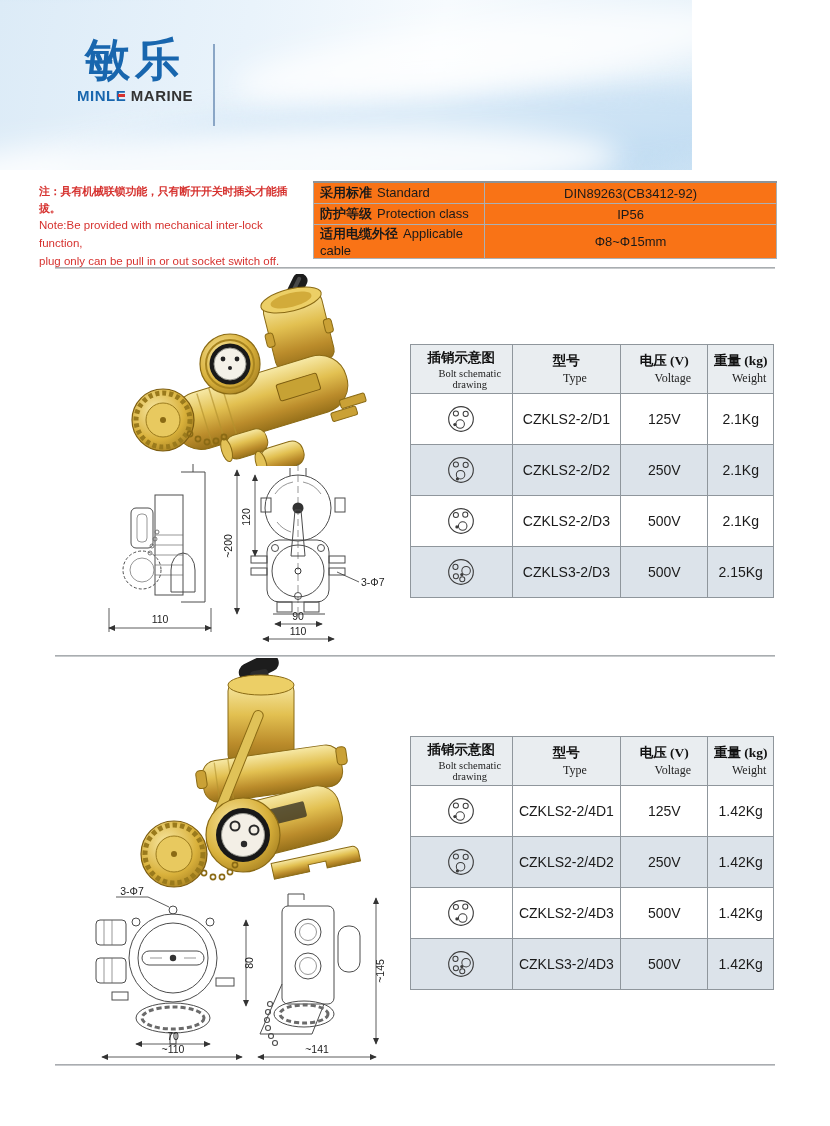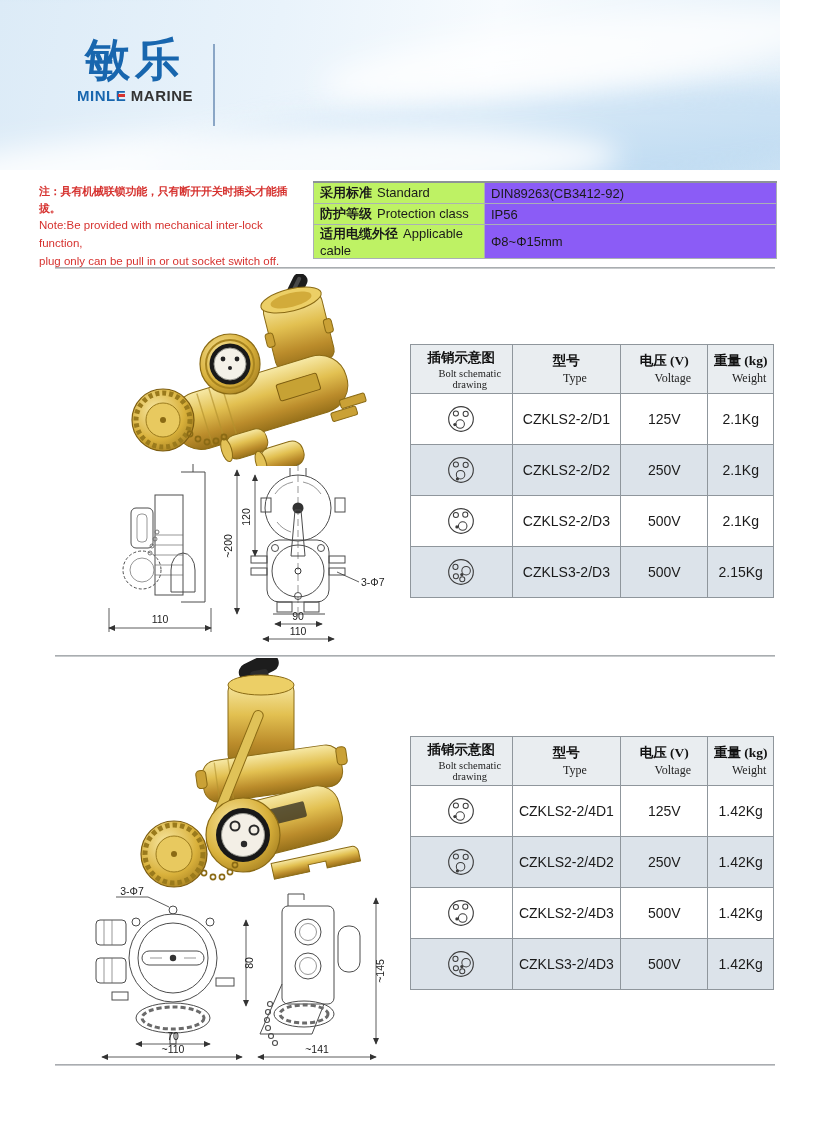--- a/index.html
+++ b/index.html
@@ -1,20 +1,20 @@
 <!DOCTYPE html>
 <html><head>
 <meta charset="utf-8">
 <style>
   html,body{margin:0;padding:0;background:#fff;}
   .page{position:relative;width:830px;height:1126px;background:#fff;overflow:hidden;
         font-family:"Liberation Sans",sans-serif;color:#1a1a1a;}
 
   
-  .page-header{position:absolute;left:0;top:0;width:780px;height:170px;overflow:hidden;
+  .page-header{position:absolute;left:0;top:0;width:692px;height:170px;overflow:hidden;
     background:
       radial-gradient(130% 95% at 88% 125%, rgba(150,196,232,.50), rgba(255,255,255,0) 58%),
       radial-gradient(150% 85% at 8% -45%, rgba(146,190,228,.55), rgba(255,255,255,0) 55%),
       linear-gradient(100deg,#dcebf7 0%,#e9f3fb 35%,#f7fbfe 62%,#e4f0f9 100%);}
   .wave{position:absolute;border-radius:50%;filter:blur(14px);}
   .wave.w1{right:-120px;top:92px;width:760px;height:110px;background:rgba(168,207,238,.45);transform:rotate(-5deg);}
   .wave.w2{right:-60px;top:20px;width:520px;height:70px;background:rgba(255,255,255,.75);transform:rotate(-7deg);}
   .wave.w3{left:-80px;top:128px;width:700px;height:80px;background:rgba(255,255,255,.85);transform:rotate(-2deg);}
   .logo{position:absolute;left:60px;top:36px;width:150px;text-align:center;}
   .logo-cn{font-size:45px;line-height:48px;font-weight:bold;letter-spacing:5px;color:#1866ae;
@@ -26,23 +26,23 @@
   .hdr-divider{position:absolute;left:213px;top:44px;width:2px;height:82px;background:#8aa6c6;}
   .titles{position:absolute;left:231px;top:47px;}
   .title-cn{font-size:22px;font-weight:600;color:#151515;letter-spacing:1px;}
   .title-en{font-size:20px;color:#222;margin-top:9px;}
 
   
   .note{position:absolute;left:39px;top:183px;width:258px;color:#d6322f;font-size:11.5px;line-height:1.55;}
   .note .cn{font-weight:bold;font-size:11px;letter-spacing:-.2px;}
   .std-table{position:absolute;left:313px;top:181px;width:464px;border-collapse:collapse;table-layout:fixed;
              border-top:2px solid #8d9398;}
-  .std-table td{border:1px solid #aab0b5;height:20px;background:#bef264;font-size:13px;padding:0 6px;}
+  .std-table td{border:1px solid #aab0b5;height:20px;background:#f97316;font-size:13px;padding:0 6px;}
   .std-table td.lab{width:158px;}
-  .std-table td.val{text-align:left;background:#8b5cf6;}
+  .std-table td.val{text-align:center;background:#f97316;}
   .std-table .lcn{font-weight:bold;font-family:"Liberation Serif",serif;}
   .std-table .len{margin-left:5px;}
 
   .rule{position:absolute;left:55px;width:720px;height:2px;
         background:linear-gradient(#9a9ea2,#d7d9db);}
   .r1{top:267px;} .r2{top:655px;} .r3{top:1064px;}
 
   
   .spec{position:absolute;left:410px;width:364px;border-collapse:collapse;table-layout:fixed;}
   .spec.t1{top:344px;} .spec.t2{top:736px;}

